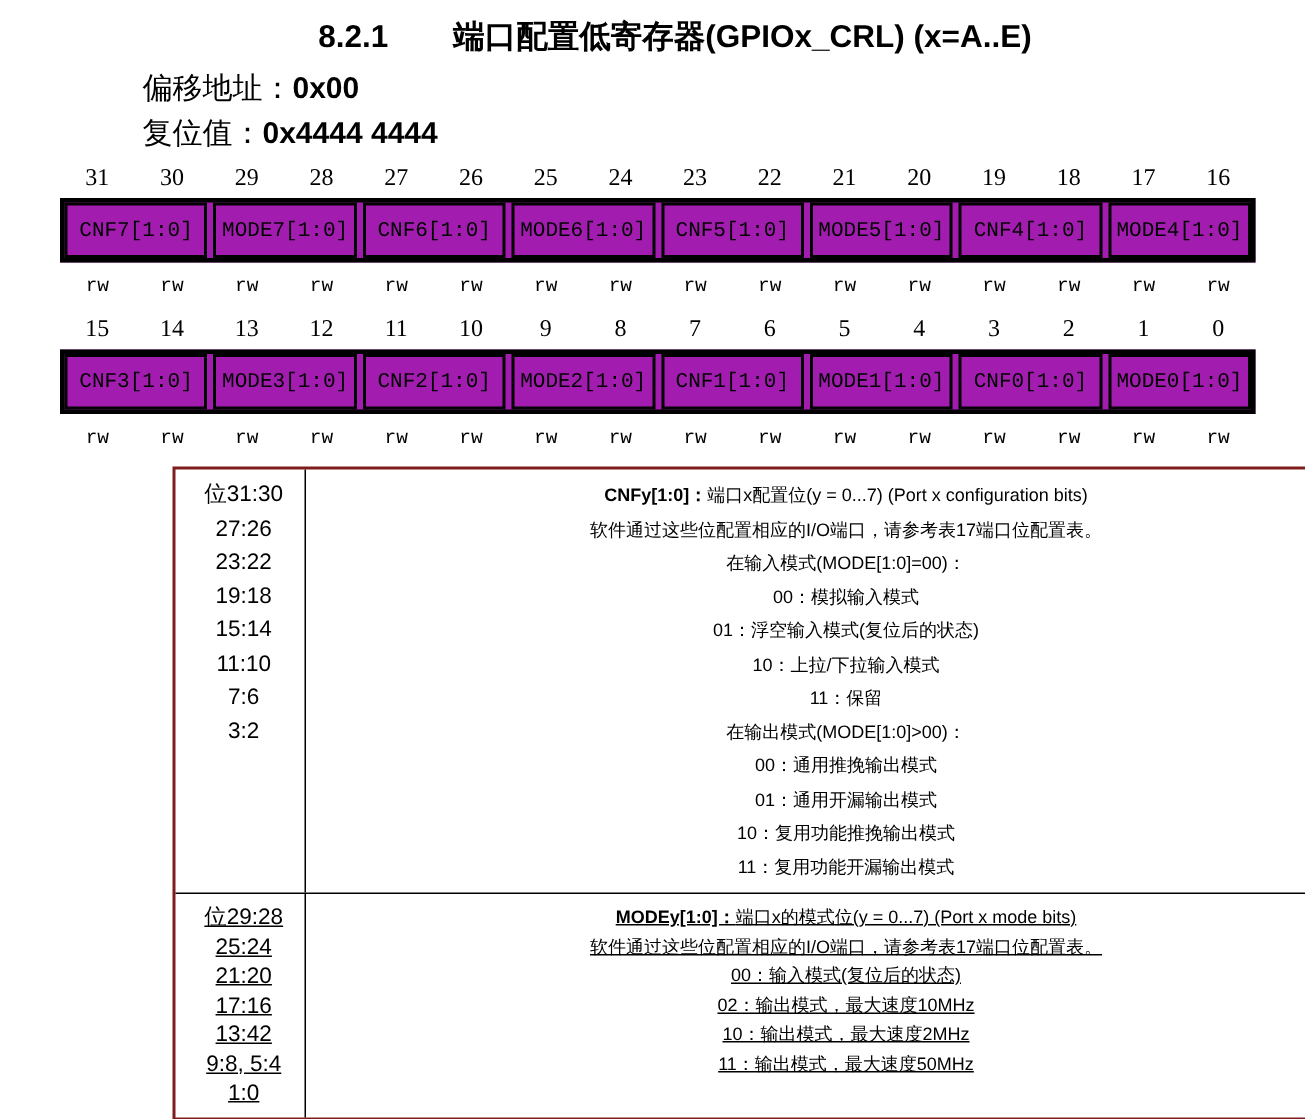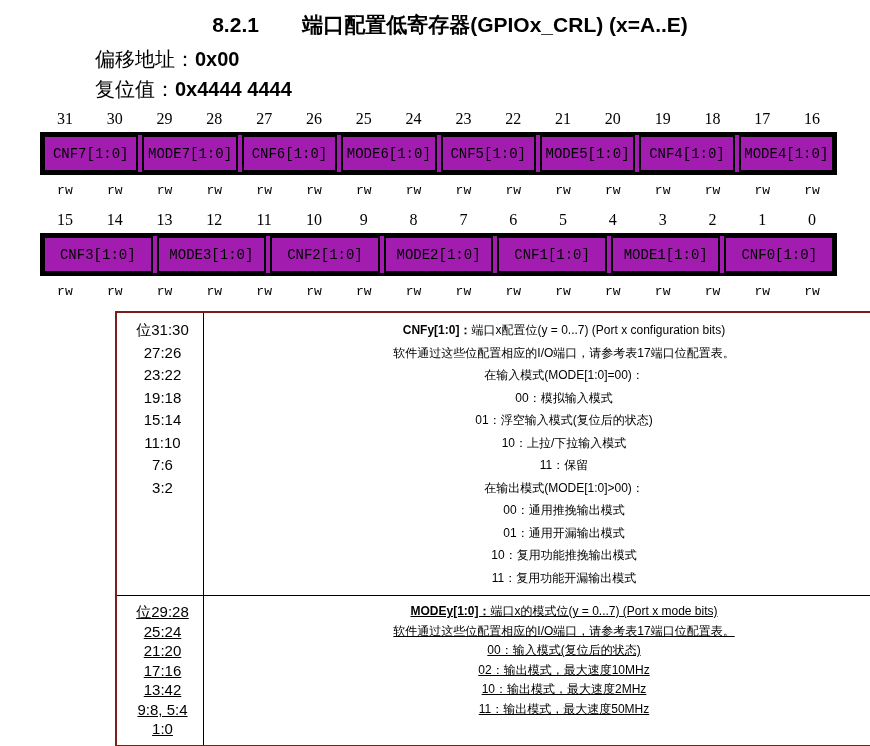--- a/index.html
+++ b/index.html
@@ -139,20 +139,21 @@
       </div>
     <div class="field-boxes">
 
     <span class="fieldcell">CNF3[1:0]</span>
         <span class="fieldcell">MODE3[1:0]</span>
         <span class="fieldcell">CNF2[1:0]</span>
         <span class="fieldcell">MODE2[1:0]</span>
         <span class="fieldcell">CNF1[1:0]</span>
         <span class="fieldcell">MODE1[1:0]</span>
         <span class="fieldcell">CNF0[1:0]</span>
+        <span class="fieldcell">MODE0[1:0]</span>
       </div>
     <div class="rw-row">
 
     <span class="rw">rw</span>
         <span class="rw">rw</span>
         <span class="rw">rw</span>
         <span class="rw">rw</span>
         <span class="rw">rw</span>
         <span class="rw">rw</span>
         <span class="rw">rw</span>

